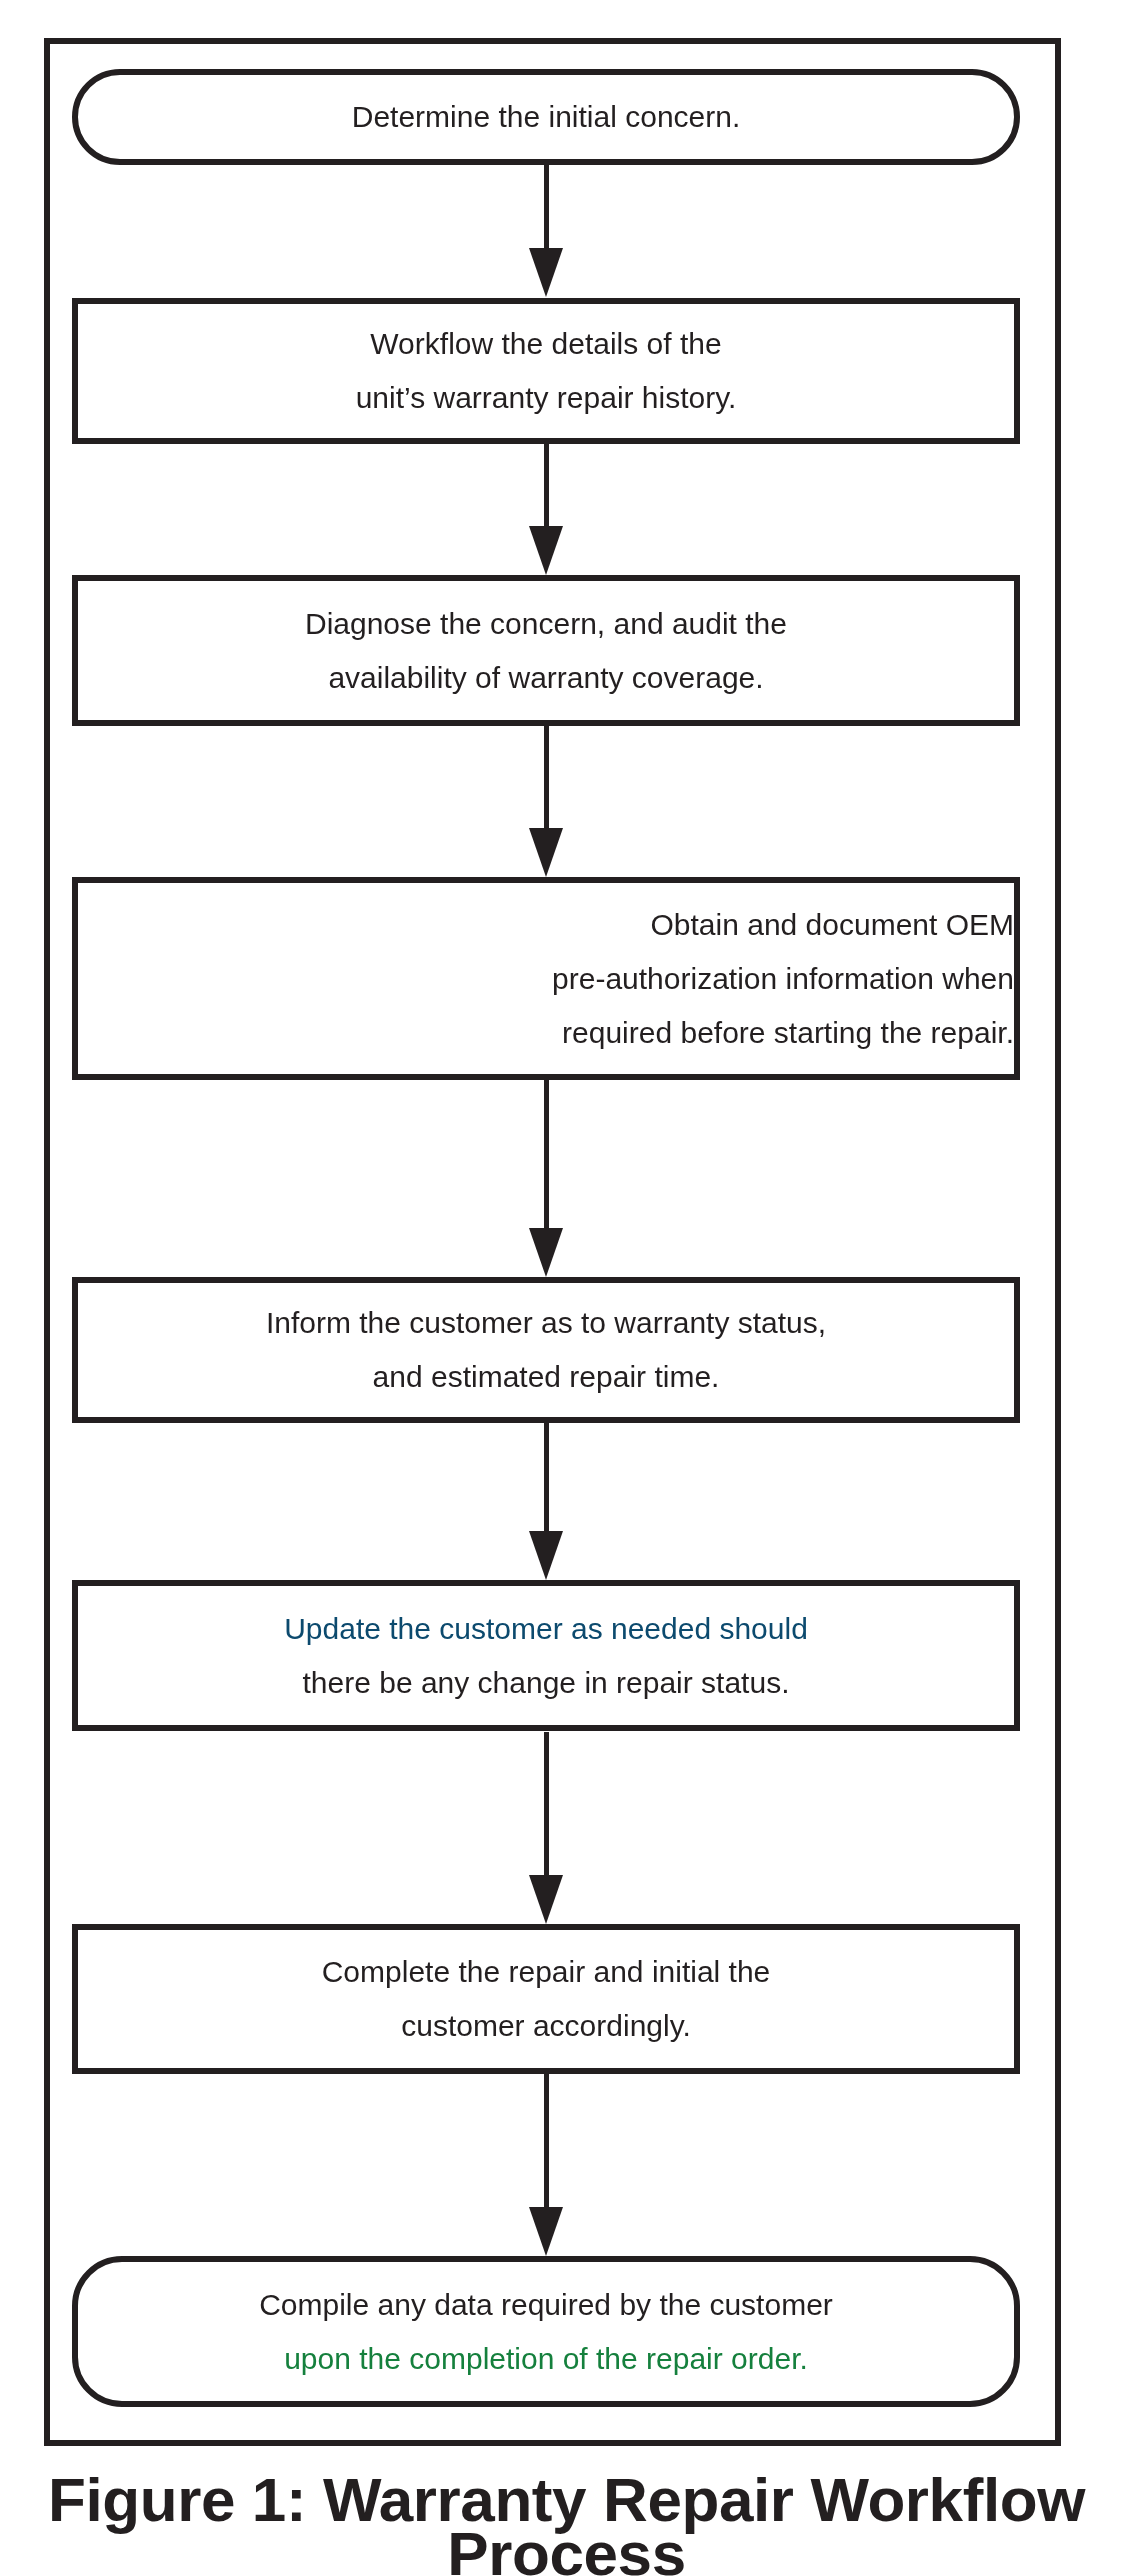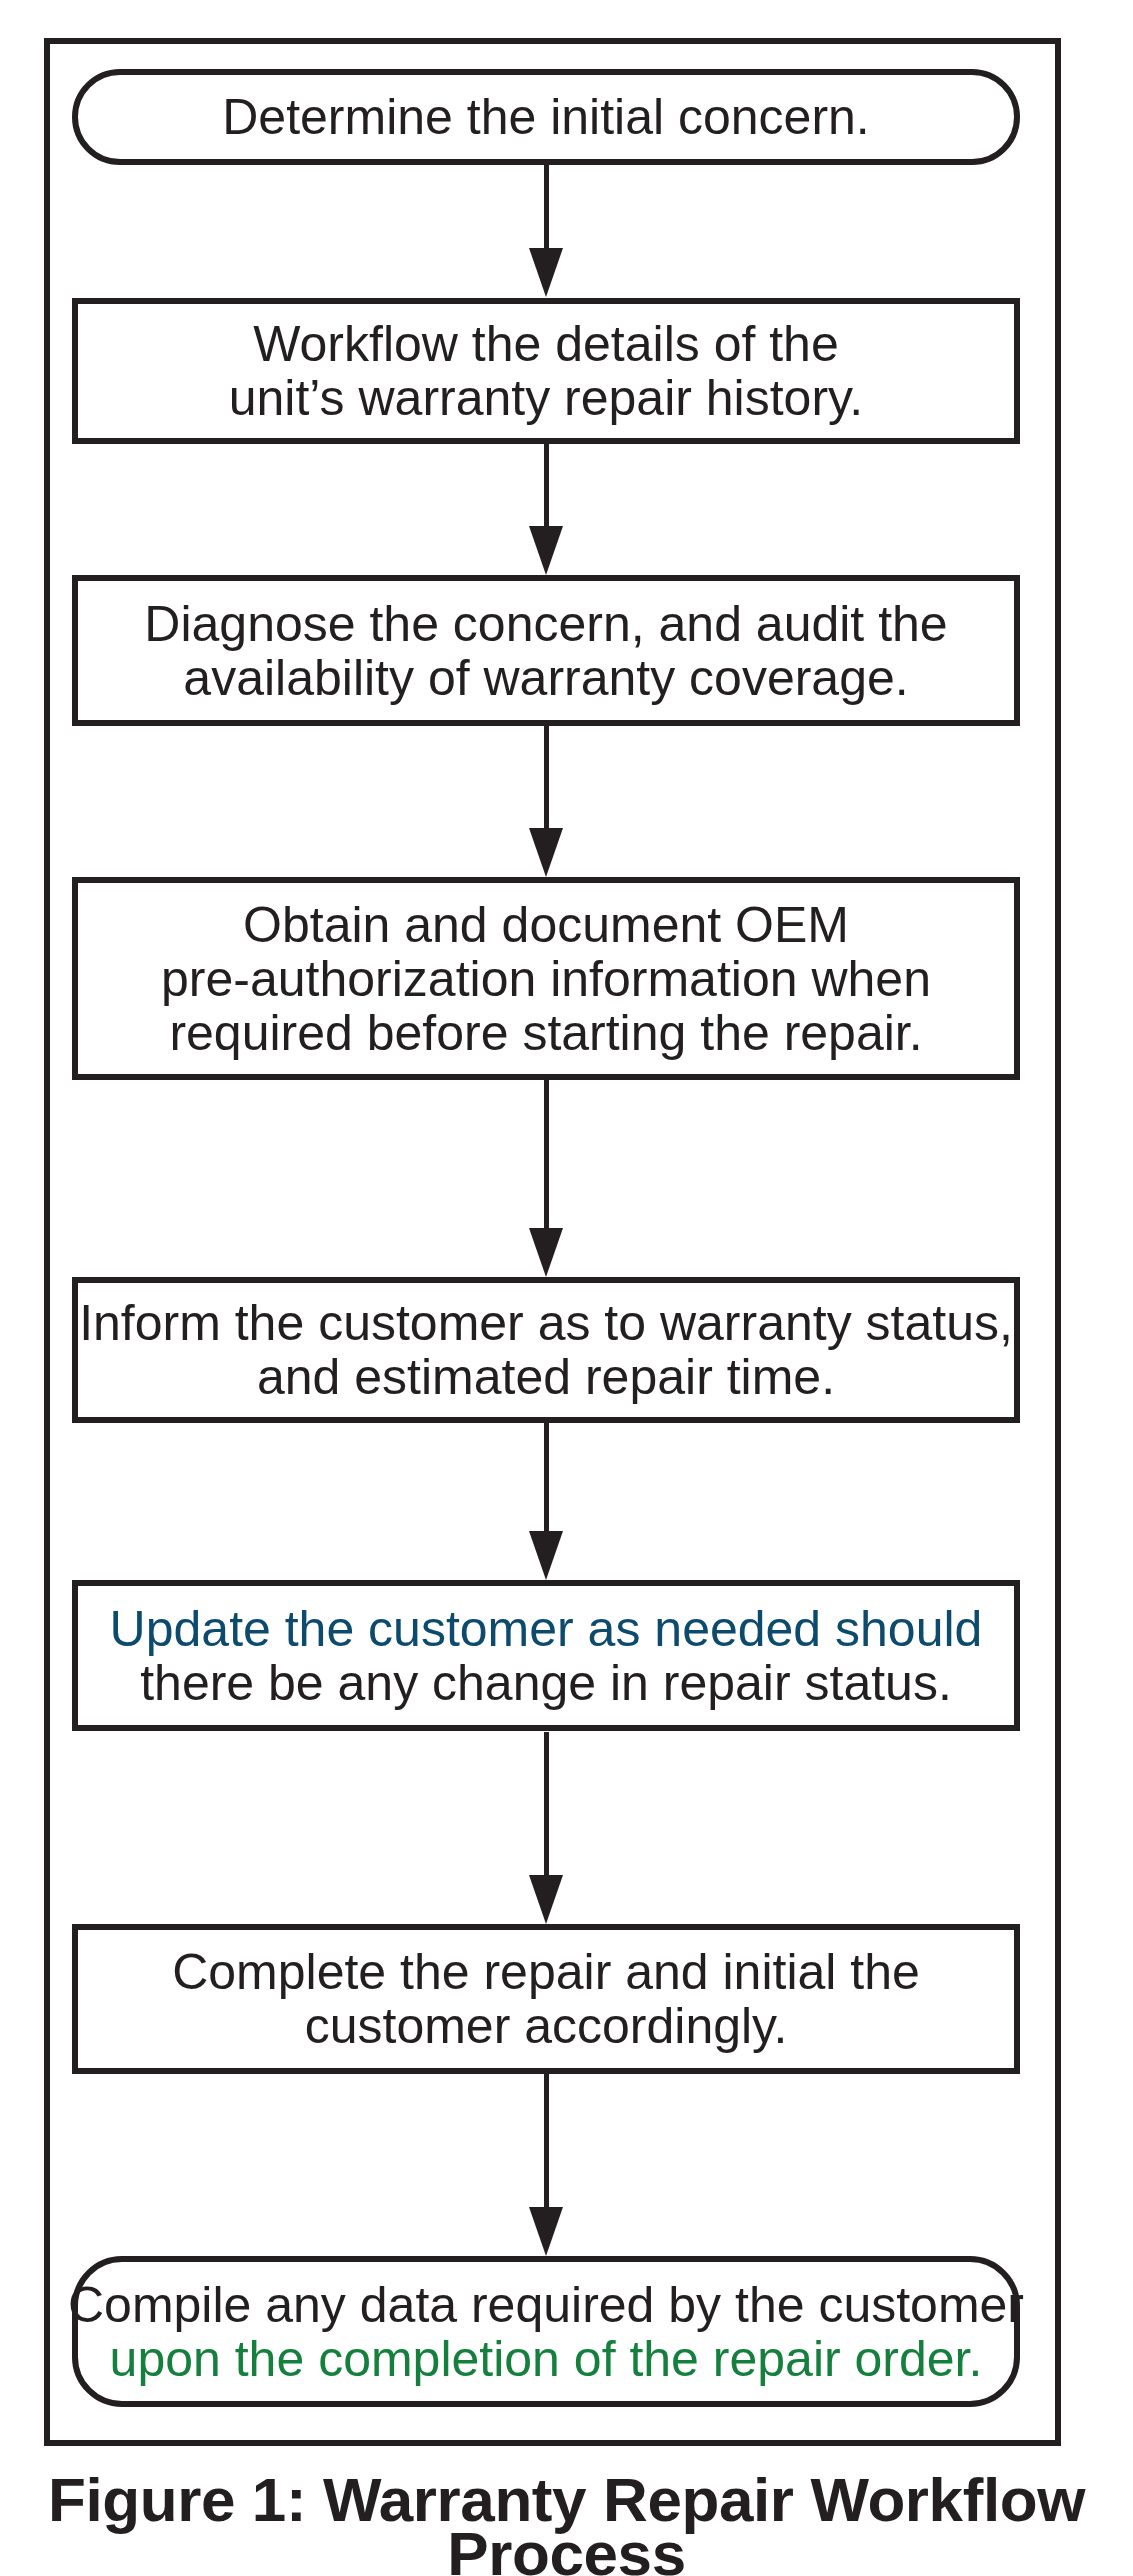--- a/index.html
+++ b/index.html
@@ -39,21 +39,21 @@
     text-align: center;
   }
   .node--rounded {
     border-radius: 50px;
   }
   .node--rect {
     border-radius: 0;
   }
   .node-line {
     display: block;
-    font-size: 50px;
+    font-size: 30px;
     line-height: 54px;
     color: #231f20;
     white-space: nowrap;
   }
   .arrow {
     position: absolute;
     left: 529px;
     width: 35px;
   }
   .arrow-line {
@@ -108,21 +108,21 @@
         <div class="arrow-head" style="border-top-color: rgb(35, 31, 32);"></div>
       </div>
       <div class="node node--rect" style="top: 575px; height: 151px; border-color: rgb(35, 31, 32); background: rgb(255, 255, 255);">
         <span class="node-line" style="color: rgb(35, 31, 32);">Diagnose the concern, and audit the</span>
         <span class="node-line" style="color: rgb(35, 31, 32);">availability of warranty coverage.</span>
       </div>
       <div class="arrow" style="top: 726px; height: 151px;">
         <div class="arrow-line" style="height: 107px; background: rgb(35, 31, 32);"></div>
         <div class="arrow-head" style="border-top-color: rgb(35, 31, 32);"></div>
       </div>
-      <div class="node node--rect" style="top: 877px; height: 203px; border-color: rgb(35, 31, 32); background: rgb(255, 255, 255);">
+      <div class="node node--rect" style="top: 877px; height: 203px; border-color: rgb(35, 31, 32); background: rgb(255, 255, 255); align-items: flex-end;">
         <span class="node-line" style="color: rgb(35, 31, 32);">Obtain and document OEM</span>
         <span class="node-line" style="color: rgb(35, 31, 32);">pre-authorization information when</span>
         <span class="node-line" style="color: rgb(35, 31, 32);">required before starting the repair.</span>
       </div>
       <div class="arrow" style="top: 1080px; height: 197px;">
         <div class="arrow-line" style="height: 153px; background: rgb(35, 31, 32);"></div>
         <div class="arrow-head" style="border-top-color: rgb(35, 31, 32);"></div>
       </div>
       <div class="node node--rect" style="top: 1277px; height: 146px; border-color: rgb(35, 31, 32); background: rgb(255, 255, 255);">
         <span class="node-line" style="color: rgb(35, 31, 32);">Inform the customer as to warranty status,</span>

